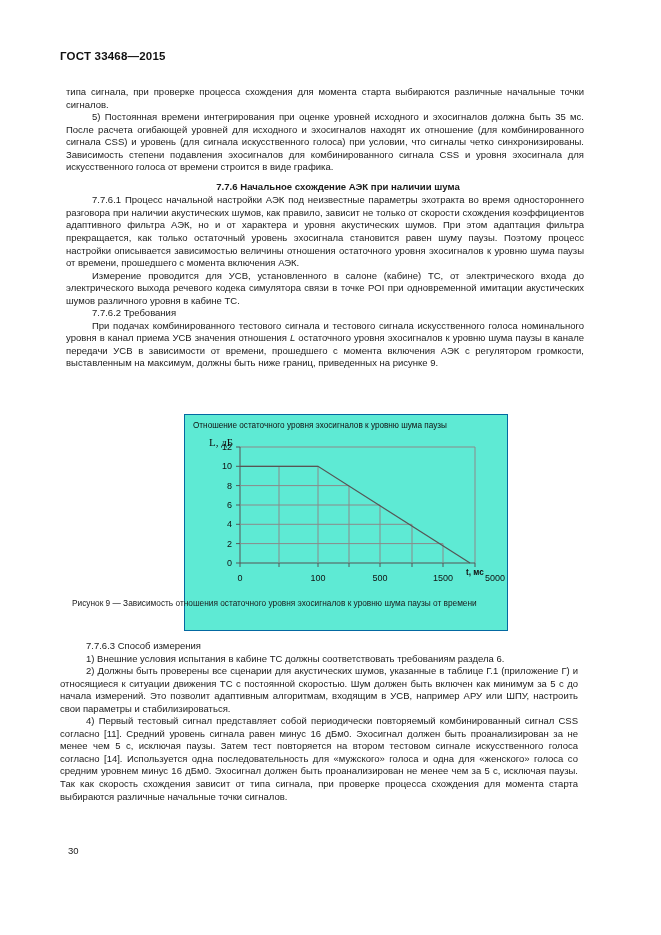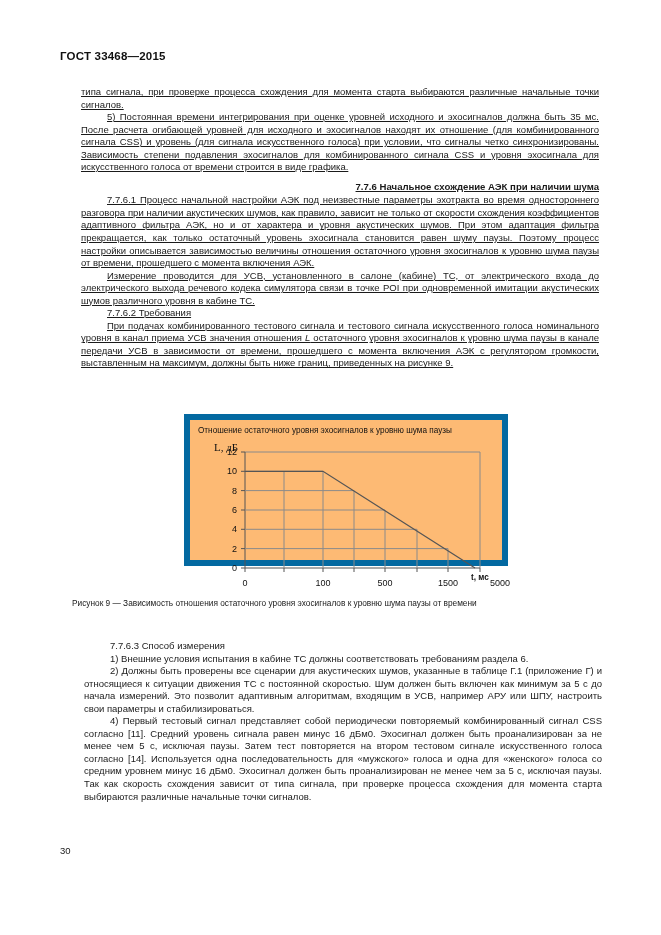--- a/index.html
+++ b/index.html
@@ -27,61 +27,60 @@
     top: 50px;
     left: 60px;
     font-size: 11.5px;
     font-weight: bold;
     letter-spacing: 0.2px;
     color: #111;
   }
   .content {
     position: absolute;
     top: 86px;
-    left: 81px;
+    left: 66px;
     width: 518px;
-    text-decoration: underline;
   }
   p.body {
     margin: 0;
     font-size: 9.5px;
     line-height: 12.55px;
     text-align: justify;
     text-justify: inter-word;
     color: #1a1a1a;
     hyphens: manual;
   }
   p.ind {
     text-indent: 26px;
   }
   p.h4 {
     margin: 7px 0 1px 0;
     font-size: 9.6px;
     font-weight: bold;
     text-indent: 26px;
-    text-align: right;
+    text-align: center;
     line-height: 12.55px;
   }
   p.sub {
     text-indent: 26px;
     text-align: left;
   }
   .italic-var {
     font-style: italic;
   }
 
   
   .figure-wrap {
     position: absolute;
     left: 184px;
     top: 414px;
     width: 324px;
-    height: 152px;
-    border: 6px solid #0369a1;
-    background: #fdba74;
+    height: 217px;
+    border: 1px solid #0369a1;
+    background: #5eead4;
     box-sizing: border-box;
   }
   .chart-title {
     position: absolute;
     left: 8px;
     top: 6px;
     font-size: 8.2px;
     color: #111;
     white-space: nowrap;
   }
@@ -114,26 +113,26 @@
     top: 598px;
     left: 72px;
     width: 518px;
     font-size: 8.3px;
     color: #1a1a1a;
     line-height: 11px;
   }
   .content2 {
     position: absolute;
     top: 640px;
-    left: 84px;
+    left: 60px;
     width: 518px;
   }
   .pagenum {
     position: absolute;
-    left: 60px;
+    left: 68px;
     top: 845px;
     font-size: 9.5px;
     color: #1a1a1a;
   }
   svg text {
     font-family: "Liberation Sans", sans-serif;
     font-size: 9px;
     fill: #111;
   }
 </style>

